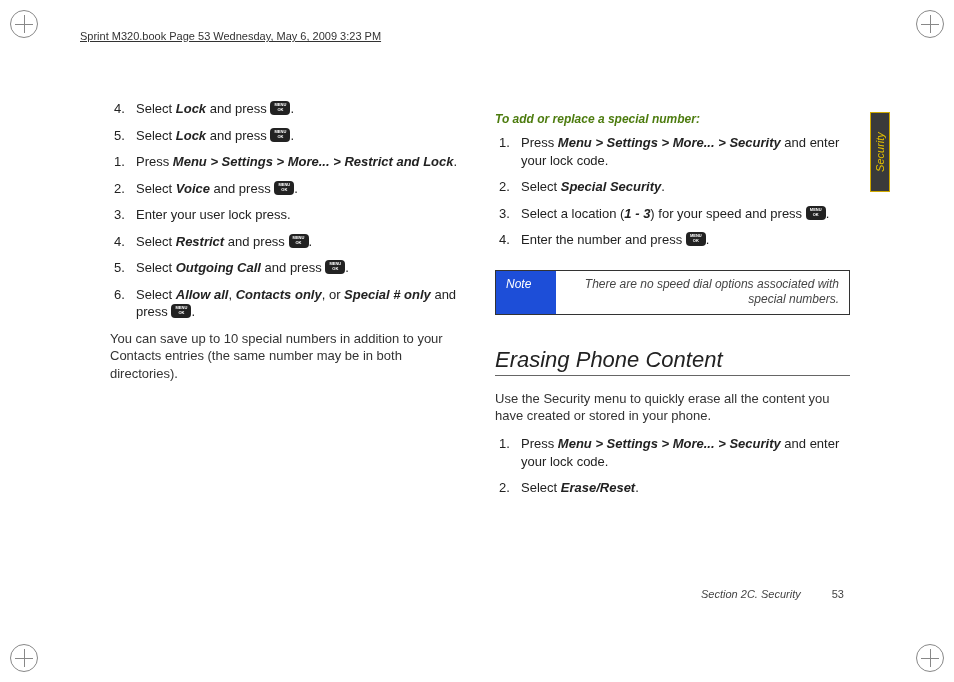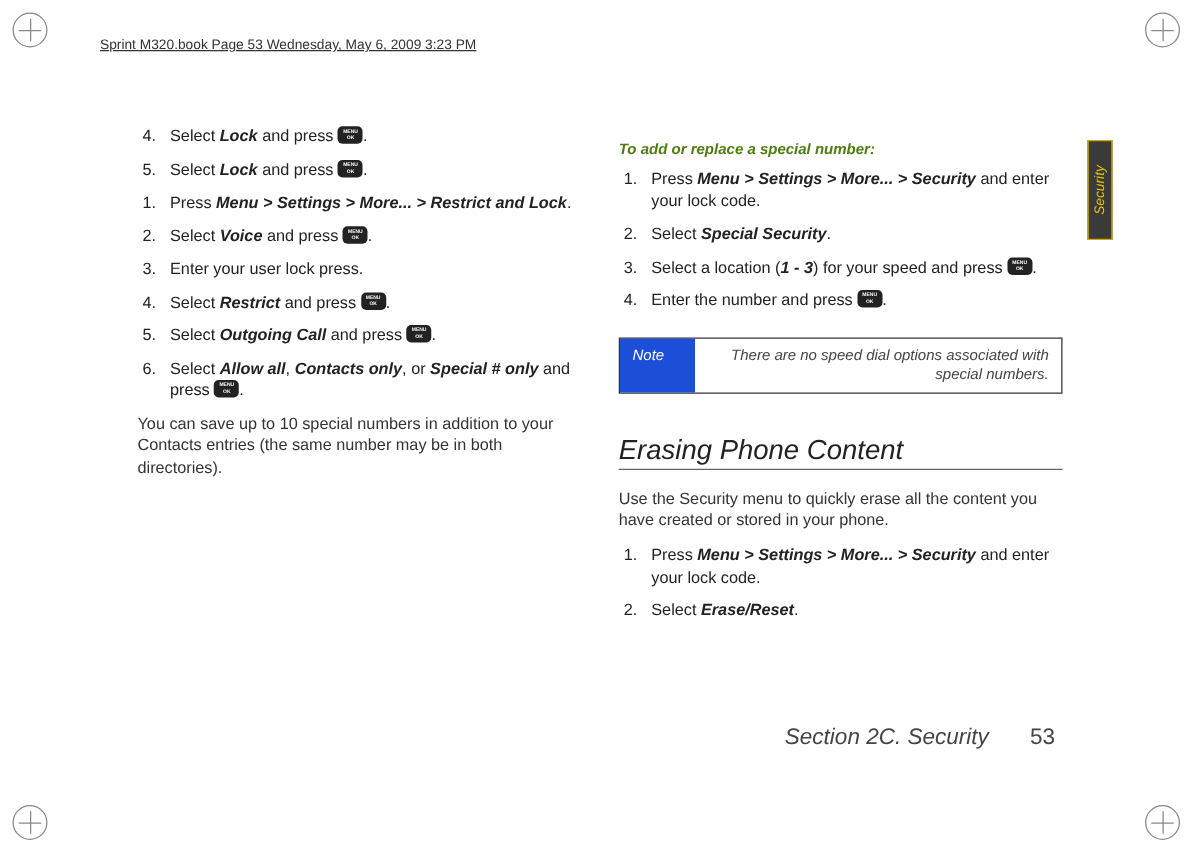--- a/index.html
+++ b/index.html
@@ -164,21 +164,21 @@
     font-style: italic;
     color: #444;
     line-height: 1.3;
     text-align: right;
   }
 
   .footer {
     position: absolute;
     bottom: 82px;
     right: 110px;
-    font-size: 18px;
+    font-size: 11px;
     font-style: italic;
     color: #444;
   }
   .footer .pnum {
     font-style: normal;
     margin-left: 28px;
   }
 </style>
 </head>
 <body>

